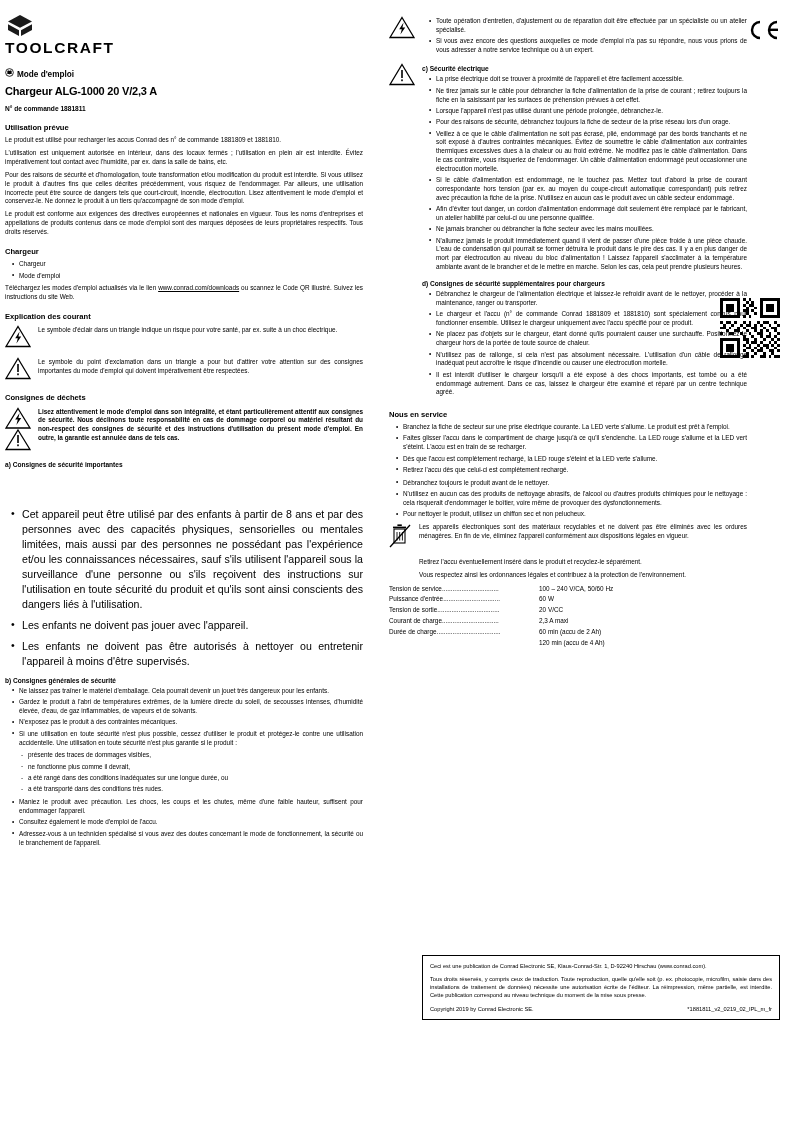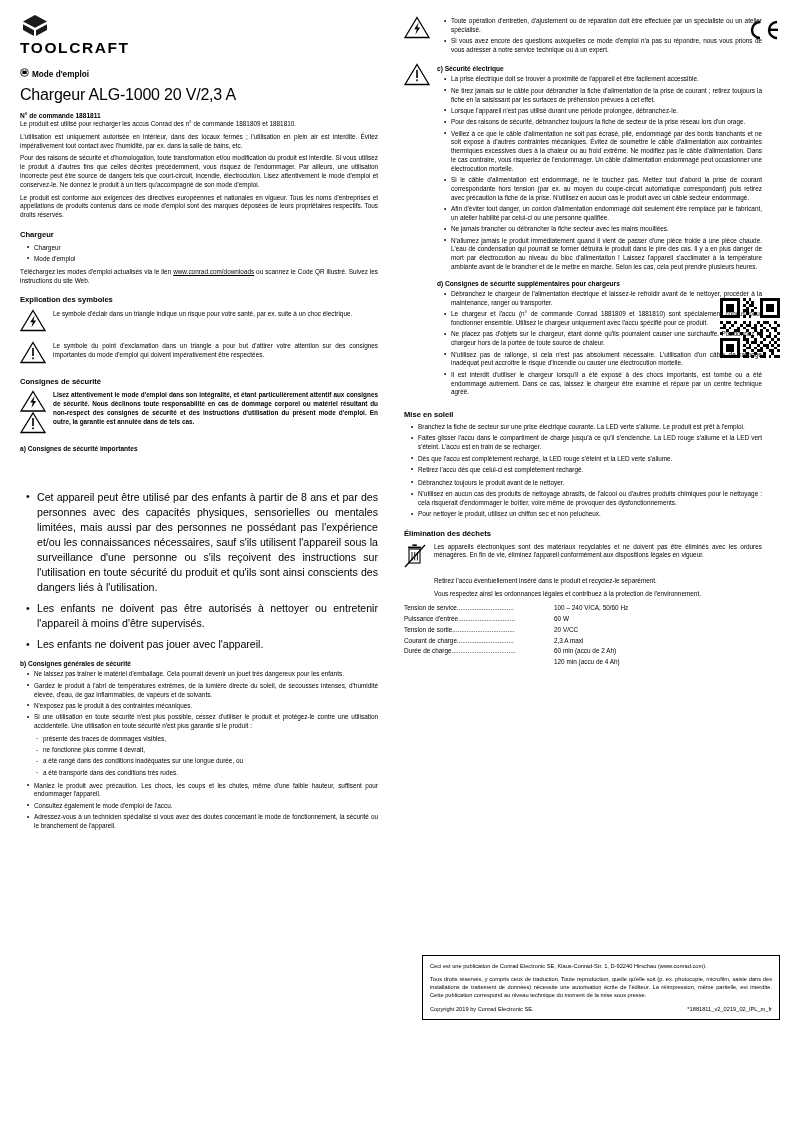--- a/index.html
+++ b/index.html
@@ -8,24 +8,24 @@
     width: 802px;
     height: 1134px;
     background: #ffffff;
     font-family: "Liberation Sans", sans-serif;
     color: #000;
     font-size: 6.4px;
     line-height: 1.38;
     position: relative;
     overflow: hidden;
   }
-  .page { position: relative; width: 802px; height: 1030px; padding: 14px 22px 10px 20px; }
+  .page { position: relative; width: 802px; height: 1030px; padding: 14px 22px 10px 5px; }
   .cols { display: flex; gap: 26px; align-items: flex-start; }
   .col { width: 358px; }
-  h1.title { font-size: 16px; font-weight: normal; margin: 3px 0 0 0; letter-spacing: -0.2px; }
+  h1.title { font-size: 11px; font-weight: bold; margin: 3px 0 0 0; letter-spacing: -0.2px; }
   .modeemploi { font-size: 8.2px; font-weight: bold; margin: 0; display:flex; align-items:center; gap:3px;}
   .cmdno { font-size: 6.6px; font-weight: bold; margin: 5px 0 0 0; }
   h2 { font-size: 7.6px; font-weight: bold; margin: 10px 0 3px 0; }
   h3 { font-size: 6.6px; font-weight: bold; margin: 7px 0 2px 0; }
   p { margin: 0 0 4px 0; text-align: justify; }
   ul { margin: 0 0 4px 0; padding-left: 9px; list-style: none; }
   li { position: relative; padding-left: 5px; margin-bottom: 2.5px; text-align: justify; }
   li:before { content: "•"; position: absolute; left: -2px; top: -0.5px; }
   ul.dash li:before { content: "-"; }
   .logo-block { margin-bottom: 10px; }
@@ -87,20 +87,21 @@
               <circle cx="5" cy="5" r="4.3" fill="none" stroke="#000" stroke-width="0.9"></circle>
               <path d="M2.6 3.2 C3.6 2.6 4.4 2.8 5 3.3 C5.6 2.8 6.4 2.6 7.4 3.2 L7.4 7 C6.4 6.4 5.6 6.6 5 7.1 C4.4 6.6 3.6 6.4 2.6 7 Z" fill="#000"></path>
             </svg>
         </span>
         <span>Mode d'emploi</span>
       </div>
 
       <h1 class="title">Chargeur ALG-1000 20 V/2,3 A</h1>
       <div class="cmdno">N° de commande 1881811</div>
 
+      <h2>Utilisation prévue</h2>
       <p>Le produit est utilisé pour recharger les accus Conrad des n° de commande 1881809 et 1881810.</p>
       <p>L'utilisation est uniquement autorisée en intérieur, dans des locaux fermés ; l'utilisation en plein air est interdite. Évitez impérativement tout contact avec l'humidité, par ex. dans la salle de bains, etc.</p>
       <p>Pour des raisons de sécurité et d'homologation, toute transformation et/ou modification du produit est interdite. Si vous utilisez le produit à d'autres fins que celles décrites précédemment, vous risquez de l'endommager. Par ailleurs, une utilisation incorrecte peut être source de dangers tels que court-circuit, incendie, électrocution. Lisez attentivement le mode d'emploi et conservez-le. Ne donnez le produit à un tiers qu'accompagné de son mode d'emploi.</p>
       <p>Le produit est conforme aux exigences des directives européennes et nationales en vigueur. Tous les noms d'entreprises et appellations de produits contenus dans ce mode d'emploi sont des marques déposées de leurs propriétaires respectifs. Tous droits réservés.</p>
 
       <h2>Chargeur</h2>
       <ul>
         <li>Chargeur</li>
         <li>Mode d'emploi</li>
       </ul>
@@ -216,60 +217,60 @@
             <rect x="17" y="20" width="1" height="1"></rect>
               <rect x="19" y="20" width="2" height="1"></rect>
           </g>
         </svg>
       </div>
 
       <p>
         <span>Téléchargez les modes d'emploi actualisés via le lien </span><span class="ul">www.conrad.com/downloads</span><span> ou scannez le Code QR illustré. Suivez les instructions du site Web.</span>
       </p>
 
-      <h2>Explication des symboles</h2>
+      <h2>Explication des courant</h2>
       <div class="symbol-row">
         <span class="tri">
           <svg width="26" height="23" viewBox="0 0 26 23">
             <polygon points="13,1.5 25,21.5 1,21.5" fill="none" stroke="#000" stroke-width="1.3"></polygon>
             <path d="M14.6 6.5 L10.2 13.2 L12.8 13.2 L11.4 18.6 L16.2 11.6 L13.4 11.6 Z" fill="#000"></path>
           </svg>
         </span>
         <span class="txt">Le symbole d'éclair dans un triangle indique un risque pour votre santé, par ex. suite à un choc électrique.</span>
       </div>
       <div class="symbol-row">
         <span class="tri">
           <svg width="26" height="23" viewBox="0 0 26 23">
             <polygon points="13,1.5 25,21.5 1,21.5" fill="none" stroke="#000" stroke-width="1.3"></polygon>
             <rect x="12.2" y="7" width="1.6" height="8" fill="#000"></rect>
             <rect x="12.2" y="16.4" width="1.6" height="1.8" fill="#000"></rect>
           </svg>
         </span>
         <span class="txt">Le symbole du point d'exclamation dans un triangle a pour but d'attirer votre attention sur des consignes importantes du mode d'emploi qui doivent impérativement être respectées.</span>
       </div>
 
-      <h2>Consignes de sécurité</h2>
+      <h2>Consignes de déchets</h2>
       <div class="symbol-row">
         <span class="tri">
           <svg width="26" height="44" viewBox="0 0 26 44">
             <polygon points="13,1.5 25,21 1,21" fill="none" stroke="#000" stroke-width="1.3"></polygon>
             <path d="M14.6 6 L10.2 12.6 L12.8 12.6 L11.4 18 L16.2 11 L13.4 11 Z" fill="#000"></path>
             <polygon points="13,23 25,42.5 1,42.5" fill="none" stroke="#000" stroke-width="1.3"></polygon>
             <rect x="12.2" y="28" width="1.6" height="8" fill="#000"></rect>
             <rect x="12.2" y="37.4" width="1.6" height="1.8" fill="#000"></rect>
           </svg>
         </span>
         <span class="txt safety-bold">Lisez attentivement le mode d'emploi dans son intégralité, et étant particulièrement attentif aux consignes de sécurité. Nous déclinons toute responsabilité en cas de dommage corporel ou matériel résultant du non-respect des consignes de sécurité et des instructions d'utilisation du présent mode d'emploi. En outre, la garantie est annulée dans de tels cas.</span>
       </div>
 
       <h3>a) Consignes de sécurité importantes</h3>
       <ul class="big-list">
         <li>Cet appareil peut être utilisé par des enfants à partir de 8 ans et par des personnes avec des capacités physiques, sensorielles ou mentales limitées, mais aussi par des personnes ne possédant pas l'expérience et/ou les connaissances nécessaires, sauf s'ils utilisent l'appareil sous la surveillance d'une personne ou s'ils reçoivent des instructions sur l'utilisation en toute sécurité du produit et qu'ils sont ainsi conscients des dangers liés à l'utilisation.</li>
+        <li>Les enfants ne doivent pas jouer avec l'appareil.</li>
         <li>Les enfants ne doivent pas être autorisés à nettoyer ou entretenir l'appareil à moins d'être supervisés.</li>
-        <li>Les enfants ne doivent pas jouer avec l'appareil.</li>
       </ul>
 
       <h3>b) Consignes générales de sécurité</h3>
       <ul>
         <li>Ne laissez pas traîner le matériel d'emballage. Cela pourrait devenir un jouet très dangereux pour les enfants.</li>
         <li>Gardez le produit à l'abri de températures extrêmes, de la lumière directe du soleil, de secousses intenses, d'humidité élevée, d'eau, de gaz inflammables, de vapeurs et de solvants.</li>
         <li>N'exposez pas le produit à des contraintes mécaniques.</li>
         <li>Si une utilisation en toute sécurité n'est plus possible, cessez d'utiliser le produit et protégez-le contre une utilisation accidentelle. Une utilisation en toute sécurité n'est plus garantie si le produit :</li>
       </ul>
       <ul class="dash" style="padding-left:18px;">
@@ -327,35 +328,34 @@
           <ul style="margin:0;">
             <li>Débranchez le chargeur de l'alimentation électrique et laissez-le refroidir avant de le nettoyer, procéder à la maintenance, ranger ou transporter.</li>
             <li>Le chargeur et l'accu (n° de commande Conrad 1881809 et 1881810) sont spécialement conçus pour fonctionner ensemble. Utilisez le chargeur uniquement avec l'accu spécifié pour ce produit.</li>
             <li>Ne placez pas d'objets sur le chargeur, étant donné qu'ils pourraient causer une surchauffe. Positionnez le chargeur hors de la portée de toute source de chaleur.</li>
             <li>N'utilisez pas de rallonge, si cela n'est pas absolument nécessaire. L'utilisation d'un câble de rallonge inadéquat peut accroître le risque d'incendie ou causer une électrocution mortelle.</li>
             <li>Il est interdit d'utiliser le chargeur lorsqu'il a été exposé à des chocs importants, est tombé ou a été endommagé autrement. Dans ce cas, laissez le chargeur être examiné et réparé par un centre technique agréé.</li>
           </ul>
         </span>
       </div>
 
-      <h2>Mise en soleil</h2>
+      <h2>Nous en service</h2>
       <ul>
         <li>Branchez la fiche de secteur sur une prise électrique courante. La LED verte s'allume. Le produit est prêt à l'emploi.</li>
         <li>Faites glisser l'accu dans le compartiment de charge jusqu'à ce qu'il s'enclenche. La LED rouge s'allume et la LED vert s'éteint. L'accu est en train de se recharger.</li>
         <li>Dès que l'accu est complètement rechargé, la LED rouge s'éteint et la LED verte s'allume.</li>
         <li>Retirez l'accu dès que celui-ci est complètement rechargé.</li>
       </ul>
 
       <ul>
         <li>Débranchez toujours le produit avant de le nettoyer.</li>
         <li>N'utilisez en aucun cas des produits de nettoyage abrasifs, de l'alcool ou d'autres produits chimiques pour le nettoyage : cela risquerait d'endommager le boîtier, voire même de provoquer des dysfonctionnements.</li>
         <li>Pour nettoyer le produit, utilisez un chiffon sec et non pelucheux.</li>
       </ul>
 
-      <h2>Élimination des déchets</h2>
       <div class="recycle-row">
         <span>
           <svg width="22" height="26" viewBox="0 0 22 26">
             <rect x="5" y="6" width="11" height="14" fill="none" stroke="#000" stroke-width="1.1"></rect>
             <rect x="4" y="3.6" width="13" height="1.6" fill="#000"></rect>
             <rect x="8.4" y="1.4" width="4.4" height="1.6" fill="#000"></rect>
             <line x1="8" y1="9" x2="8" y2="17.5" stroke="#000" stroke-width="0.9"></line>
             <line x1="10.7" y1="9" x2="10.7" y2="17.5" stroke="#000" stroke-width="0.9"></line>
             <line x1="13.4" y1="9" x2="13.4" y2="17.5" stroke="#000" stroke-width="0.9"></line>
             <line x1="1" y1="24" x2="21" y2="2" stroke="#000" stroke-width="1.3"></line>

